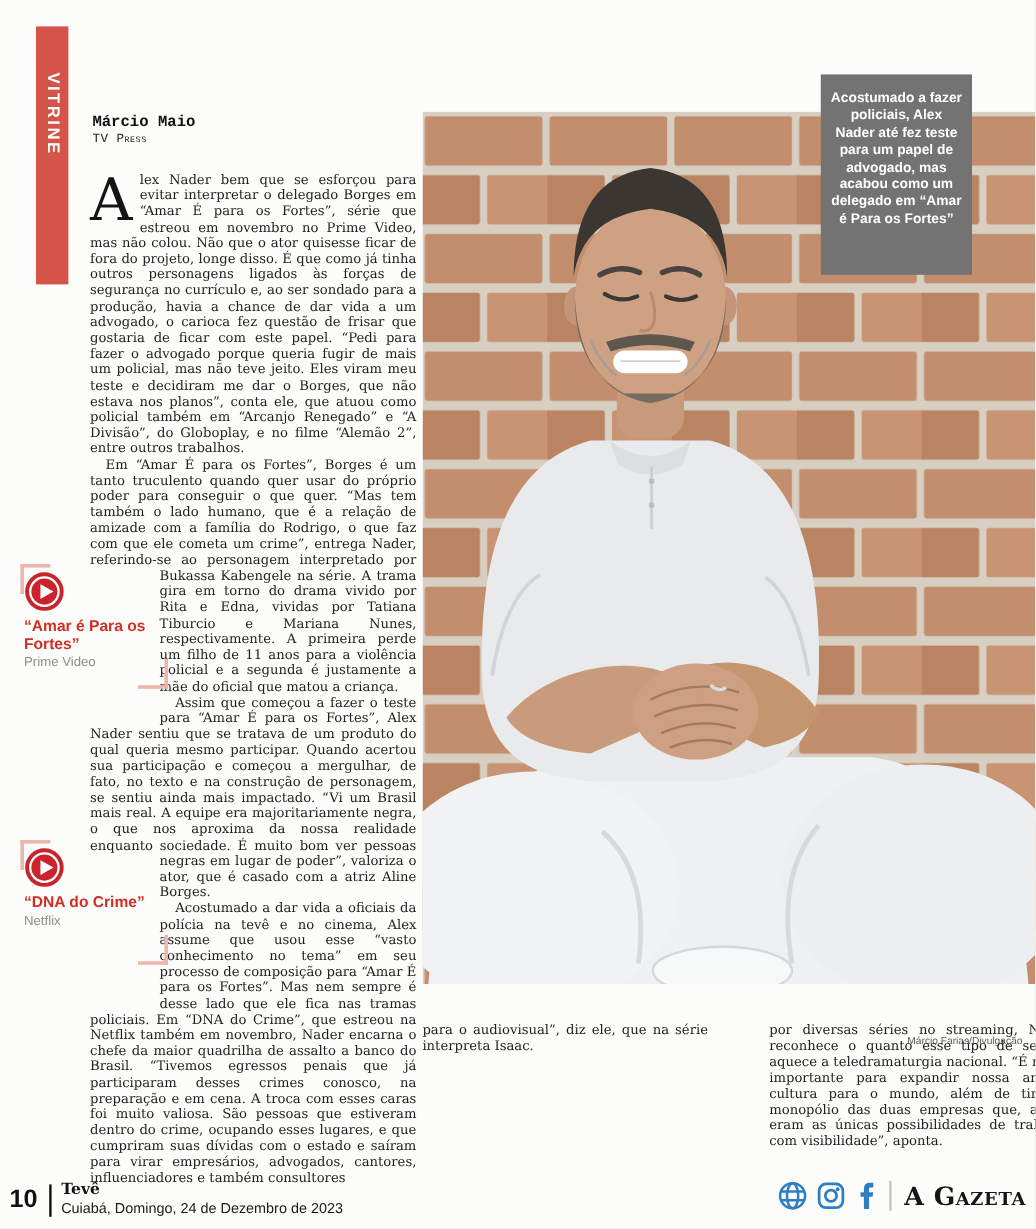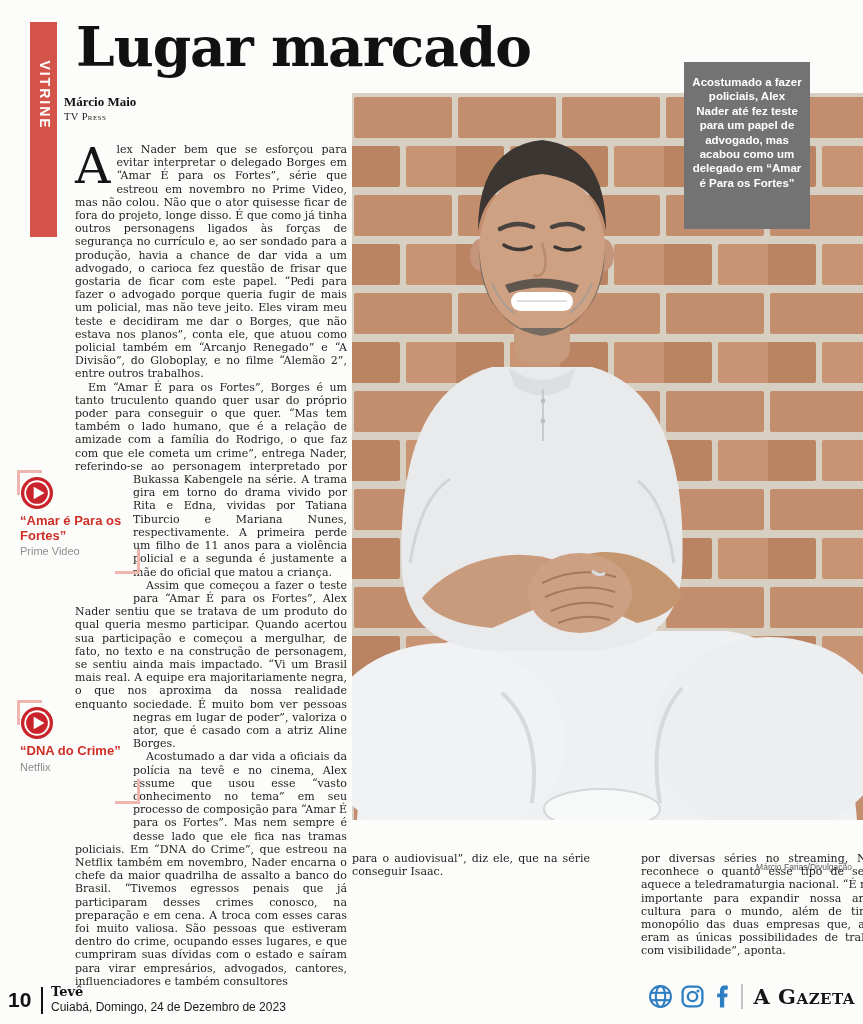--- a/index.html
+++ b/index.html
@@ -10,21 +10,21 @@
   
   .vitrine { position:absolute; left:30px; top:22px; width:27px; height:215px; background:#d5544a; }
   .vitrine span { position:absolute; left:-61px; top:64px; width:150px; height:18px;
                   transform:rotate(90deg); text-align:center;
                   font-family:"Liberation Sans", sans-serif; font-weight:bold; font-size:14px;
                   letter-spacing:2px; color:#fff; }
 
   .headline { position:absolute; left:76px; top:14px; width:640px;
               font-family:"DejaVu Serif", serif; font-weight:bold; font-size:55px; letter-spacing:-1px; color:#111; }
 
-  .byline { position:absolute; left:64px; top:94px; font-family:Liberation Serif, serif; }
+  .byline { position:absolute; left:77px; top:94px; font-family:Liberation Mono, monospace; }
   .byline .author { font-weight:bold; font-size:13px; color:#111; }
   .byline .agency { font-size:10.5px; font-variant:small-caps; letter-spacing:.4px; color:#222; margin-top:1px; }
 
   
   .col { position:absolute; font-size:11px; line-height:13.2px; text-align:justify; color:#1e1e1e; }
   .col-1 { left:75px; top:143px; width:272px; }
   .col-2 { left:352px; top:852px; width:238px; }
   .col-3 { left:601px; top:852px; width:251px;margin-left:40px; }
   .p { text-indent:13px; }
   .p.nofirst, .p.first { text-indent:0; }
@@ -68,21 +68,20 @@
 </style>
 </head>
 <body>
 
 <div class="page">
 
   <div class="vitrine">
     <span>VITRINE</span>
   </div>
 
-  <h1 class="headline">Lugar marcado</h1>
   <div class="byline">
     <div class="author">Márcio Maio</div>
     <div class="agency">TV Press</div>
   </div>
 
   <div class="col col-1">
     <p class="p first"><span class="dropcap">A</span><span>lex Nader bem que se esforçou para evitar interpretar o delegado Borges em “Amar É para os Fortes”, série que estreou em novembro no Prime Video, mas não colou. Não que o ator quisesse ficar de fora do projeto, longe disso. É que como já tinha outros personagens ligados às forças de segurança no currículo e, ao ser sondado para a produção, havia a chance de dar vida a um advogado, o carioca fez questão de frisar que gostaria de ficar com este papel. “Pedi para fazer o advogado porque queria fugir de mais um policial, mas não teve jeito. Eles viram meu teste e decidiram me dar o Borges, que não estava nos planos”, conta ele, que atuou como policial também em “Arcanjo Renegado” e “A Divisão”, do Globoplay, e no filme “Alemão 2”, entre outros trabalhos.</span></p>
     <p class="p"><span>Em “Amar É para os Fortes”, Borges é um tanto truculento quando quer usar do próprio poder para conseguir o que quer. “Mas tem também o lado humano, que é a relação de amizade com a família do Rodrigo, o que faz com que ele cometa um crime”, entrega Nader, referindo-se ao personagem interpretado </span><span class="cutout"></span><span>por Bukassa Kabengele na série. A trama gira em torno do drama vivido por Rita e Edna, vividas por Tatiana Tiburcio e Mariana Nunes, respectivamente. A primeira perde um filho de 11 anos para a violência policial e a segunda é justamente a mãe do oficial que matou a criança.</span></p>
     <p class="p"><span>Assim que começou a fazer o teste para “Amar É para os Fortes”, Alex Nader sentiu que se tratava de um produto do qual queria mesmo participar. Quando acertou sua participação e começou a mergulhar, de fato, no texto e na construção de personagem, se sentiu ainda mais impactado. “Vi um Brasil mais real. A equipe era majoritariamente negra, o que nos aproxima da nossa realidade enquanto sociedade. É muito bom ver pessoas negras em lugar de </span><span class="cutout"></span><span>poder”, valoriza o ator, que é casado com a atriz Aline Borges.</span></p>
     <p class="p">Acostumado a dar vida a oficiais da polícia na tevê e no cinema, Alex assume que usou esse “vasto conhecimento no tema” em seu processo de composição para “Amar É para os Fortes”. Mas nem sempre é desse lado que ele fica nas tramas policiais. Em “DNA do Crime”, que estreou na Netflix também em novembro, Nader encarna o chefe da maior quadrilha de assalto a banco do Brasil. “Tivemos egressos penais que já participaram desses crimes conosco, na preparação e em cena. A troca com esses caras foi muito valiosa. São pessoas que estiveram dentro do crime, ocupando esses lugares, e que cumpriram suas dívidas com o estado e saíram para virar empresários, advogados, cantores, influenciadores e também consultores</p>
@@ -180,21 +179,21 @@
         <circle cx="18" cy="18" r="13.5" fill="#fff"></circle>
         <circle cx="18" cy="18" r="11.5" fill="#c9242b"></circle>
         <polygon points="14.5,11.5 26,18 14.5,24.5" fill="#fff"></polygon>
       </svg>
     </span>
     <div class="promo-title">“DNA do Crime”</div>
     <div class="promo-platform">Netflix</div>
   </div>
 
   <div class="col col-2">
-    <p class="p nofirst">para o audiovisual”, diz ele, que na série conseguir Isaac.</p>
+    <p class="p nofirst">para o audiovisual”, diz ele, que na série interpreta Isaac.</p>
   </div>
   <div class="col col-3">
     <p class="p nofirst">por diversas séries no streaming, Nader reconhece o quanto esse tipo de serviço aquece a teledramaturgia nacional. “É muito importante para expandir nossa arte e cultura para o mundo, além de tirar o monopólio das duas empresas que, antes, eram as únicas possibilidades de trabalho com visibilidade”, aponta.</p>
   </div>
 
   <div class="footer">
     <div class="pagenum">10</div>
     <div class="fdiv"></div>
     <div class="ftext">
       <div class="fsection">Tevê</div>

